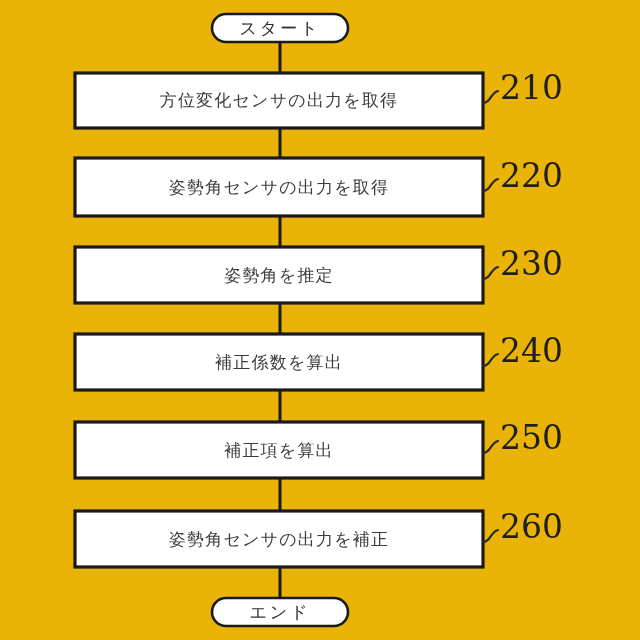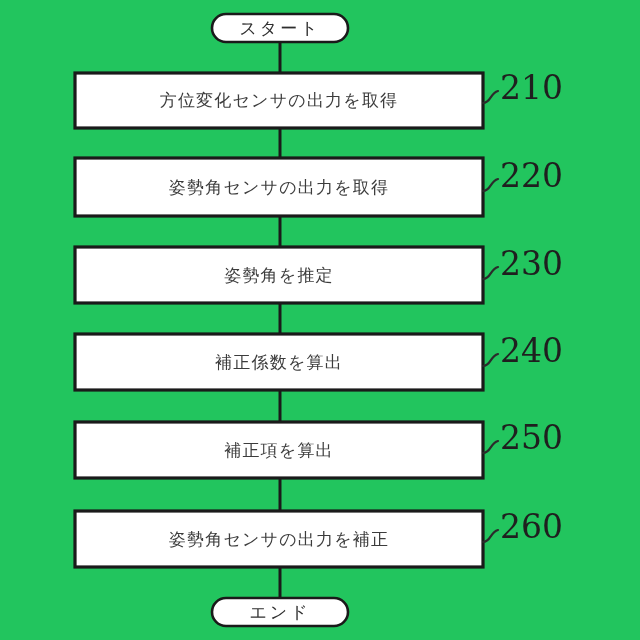--- a/index.html
+++ b/index.html
@@ -10,21 +10,21 @@
   body {
     width: 640px;
     height: 640px;
     overflow: hidden;
     font-family: "DejaVu Sans", "Liberation Sans", sans-serif;
   }
   #figure {
     position: relative;
     width: 640px;
     height: 640px;
-    background: #22c55e;
+    background: #eab308;
   }
   #flow-svg {
     position: absolute;
     left: 0;
     top: 0;
     width: 640px;
     height: 640px;
   }
   .terminal-shape {
     fill: #ffffff;

